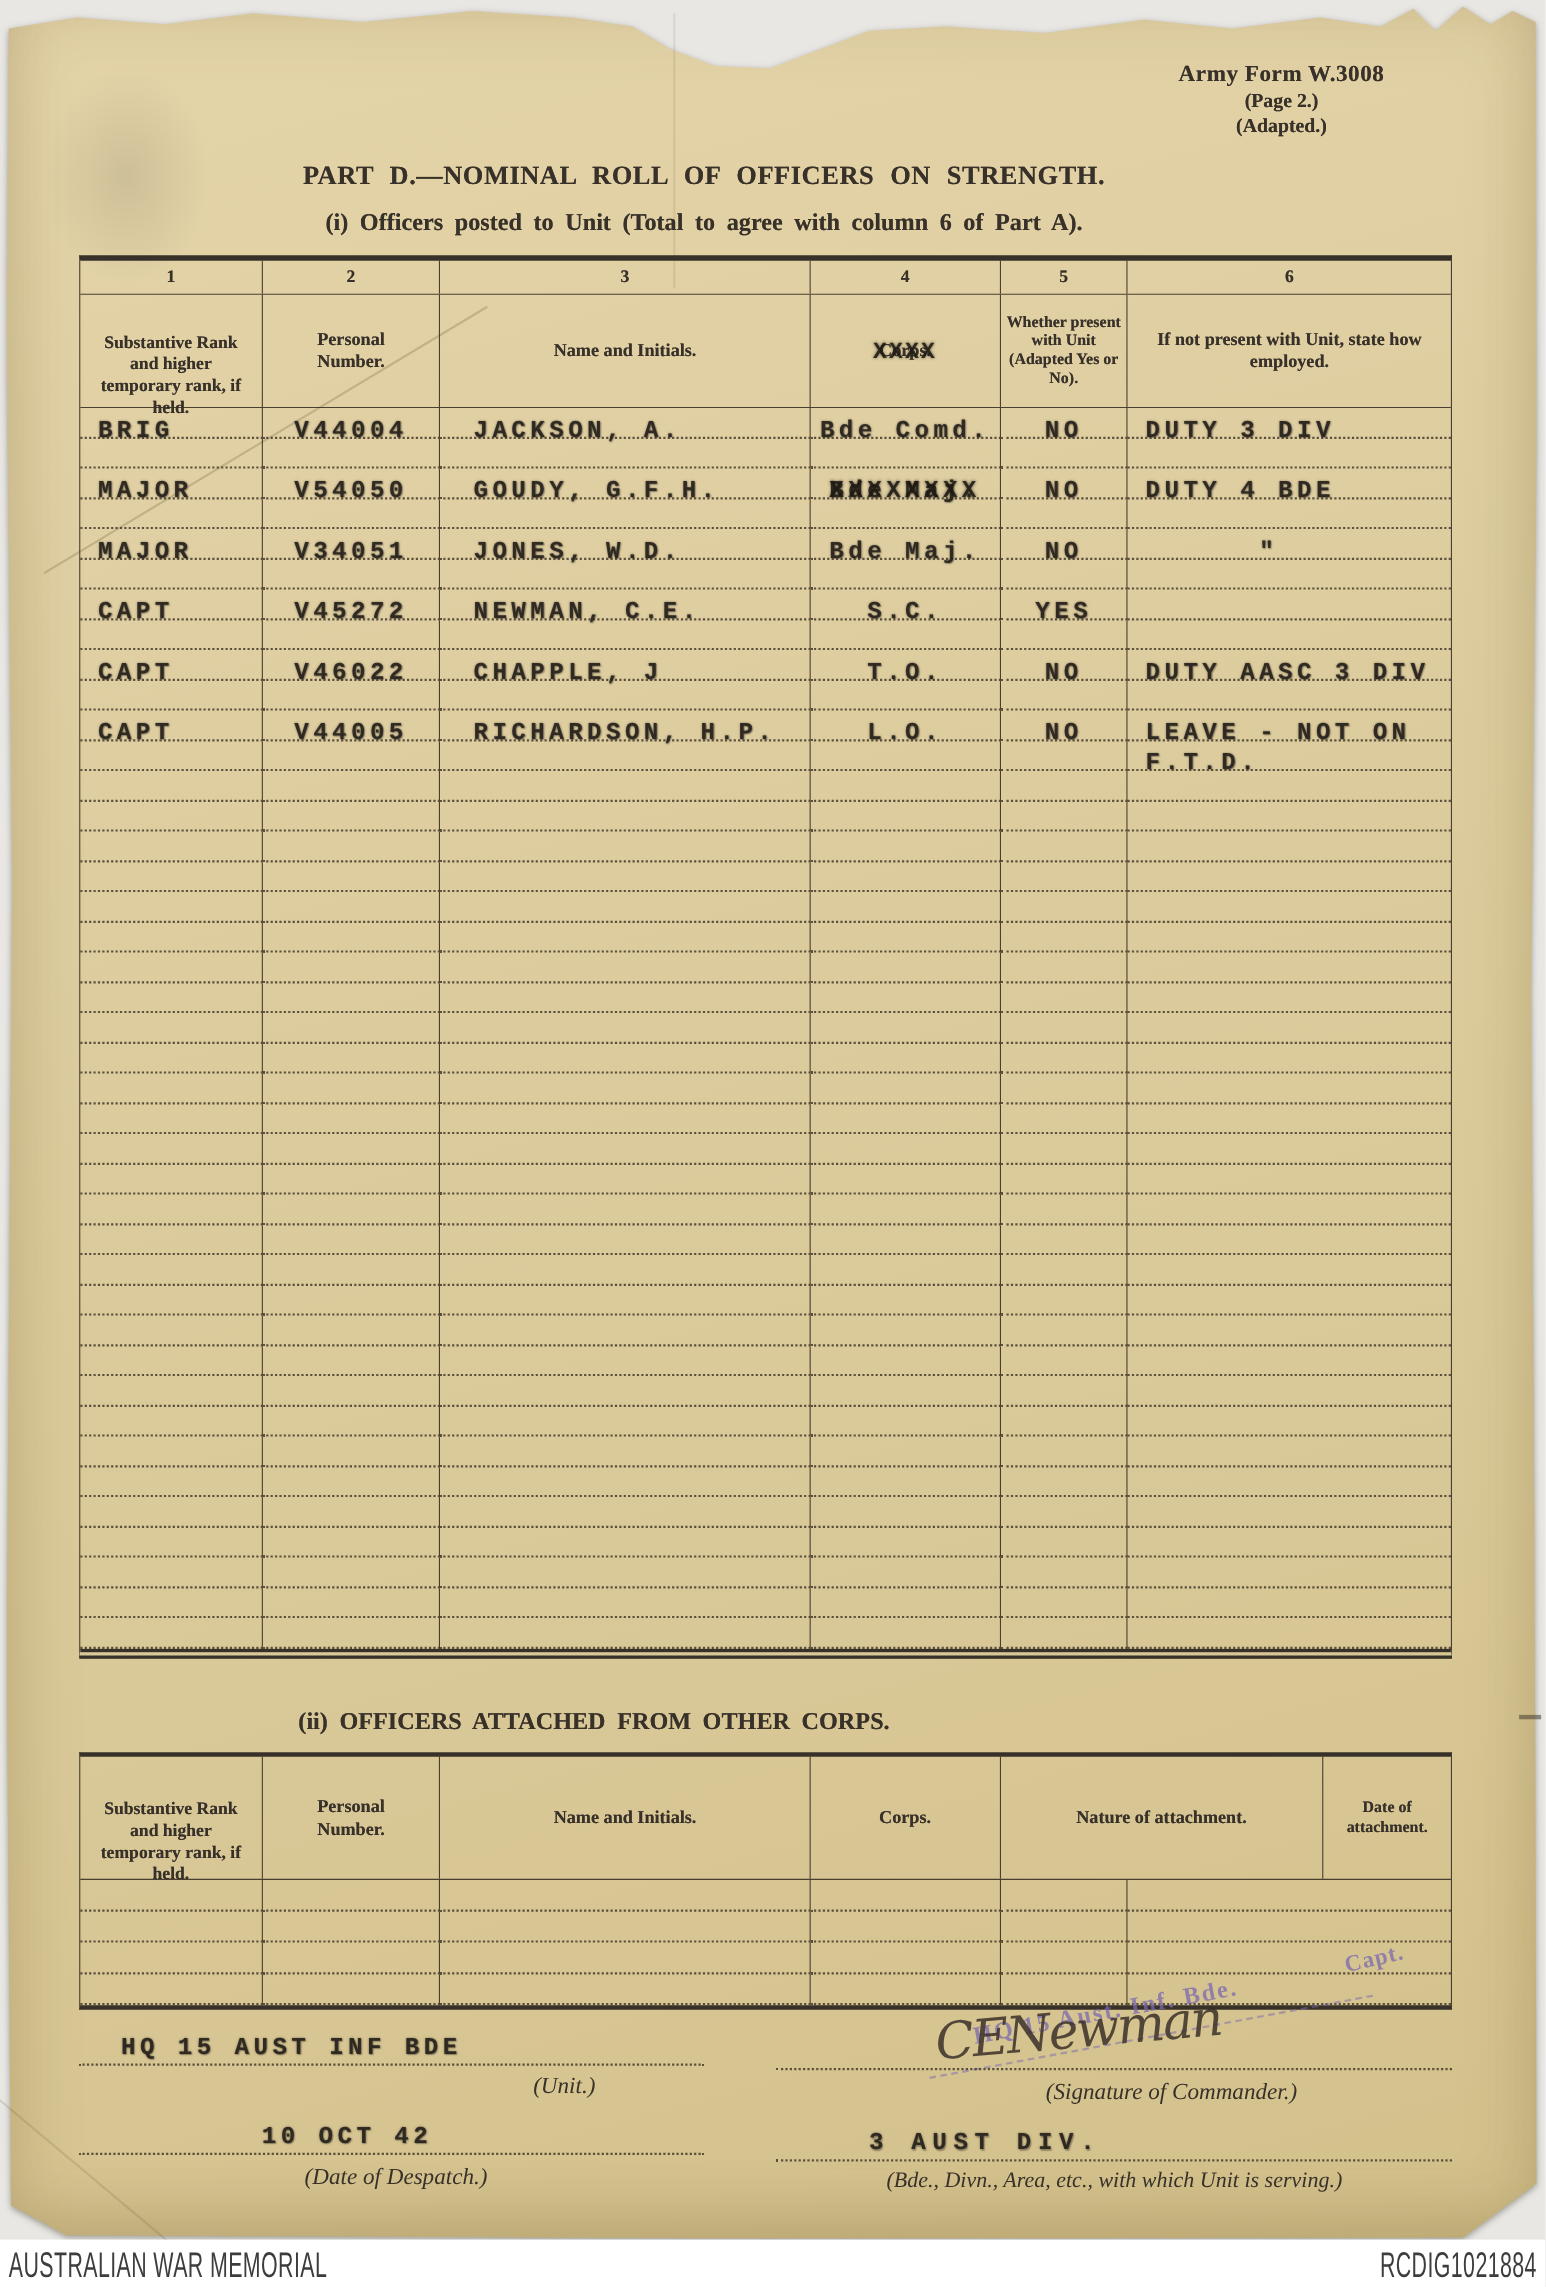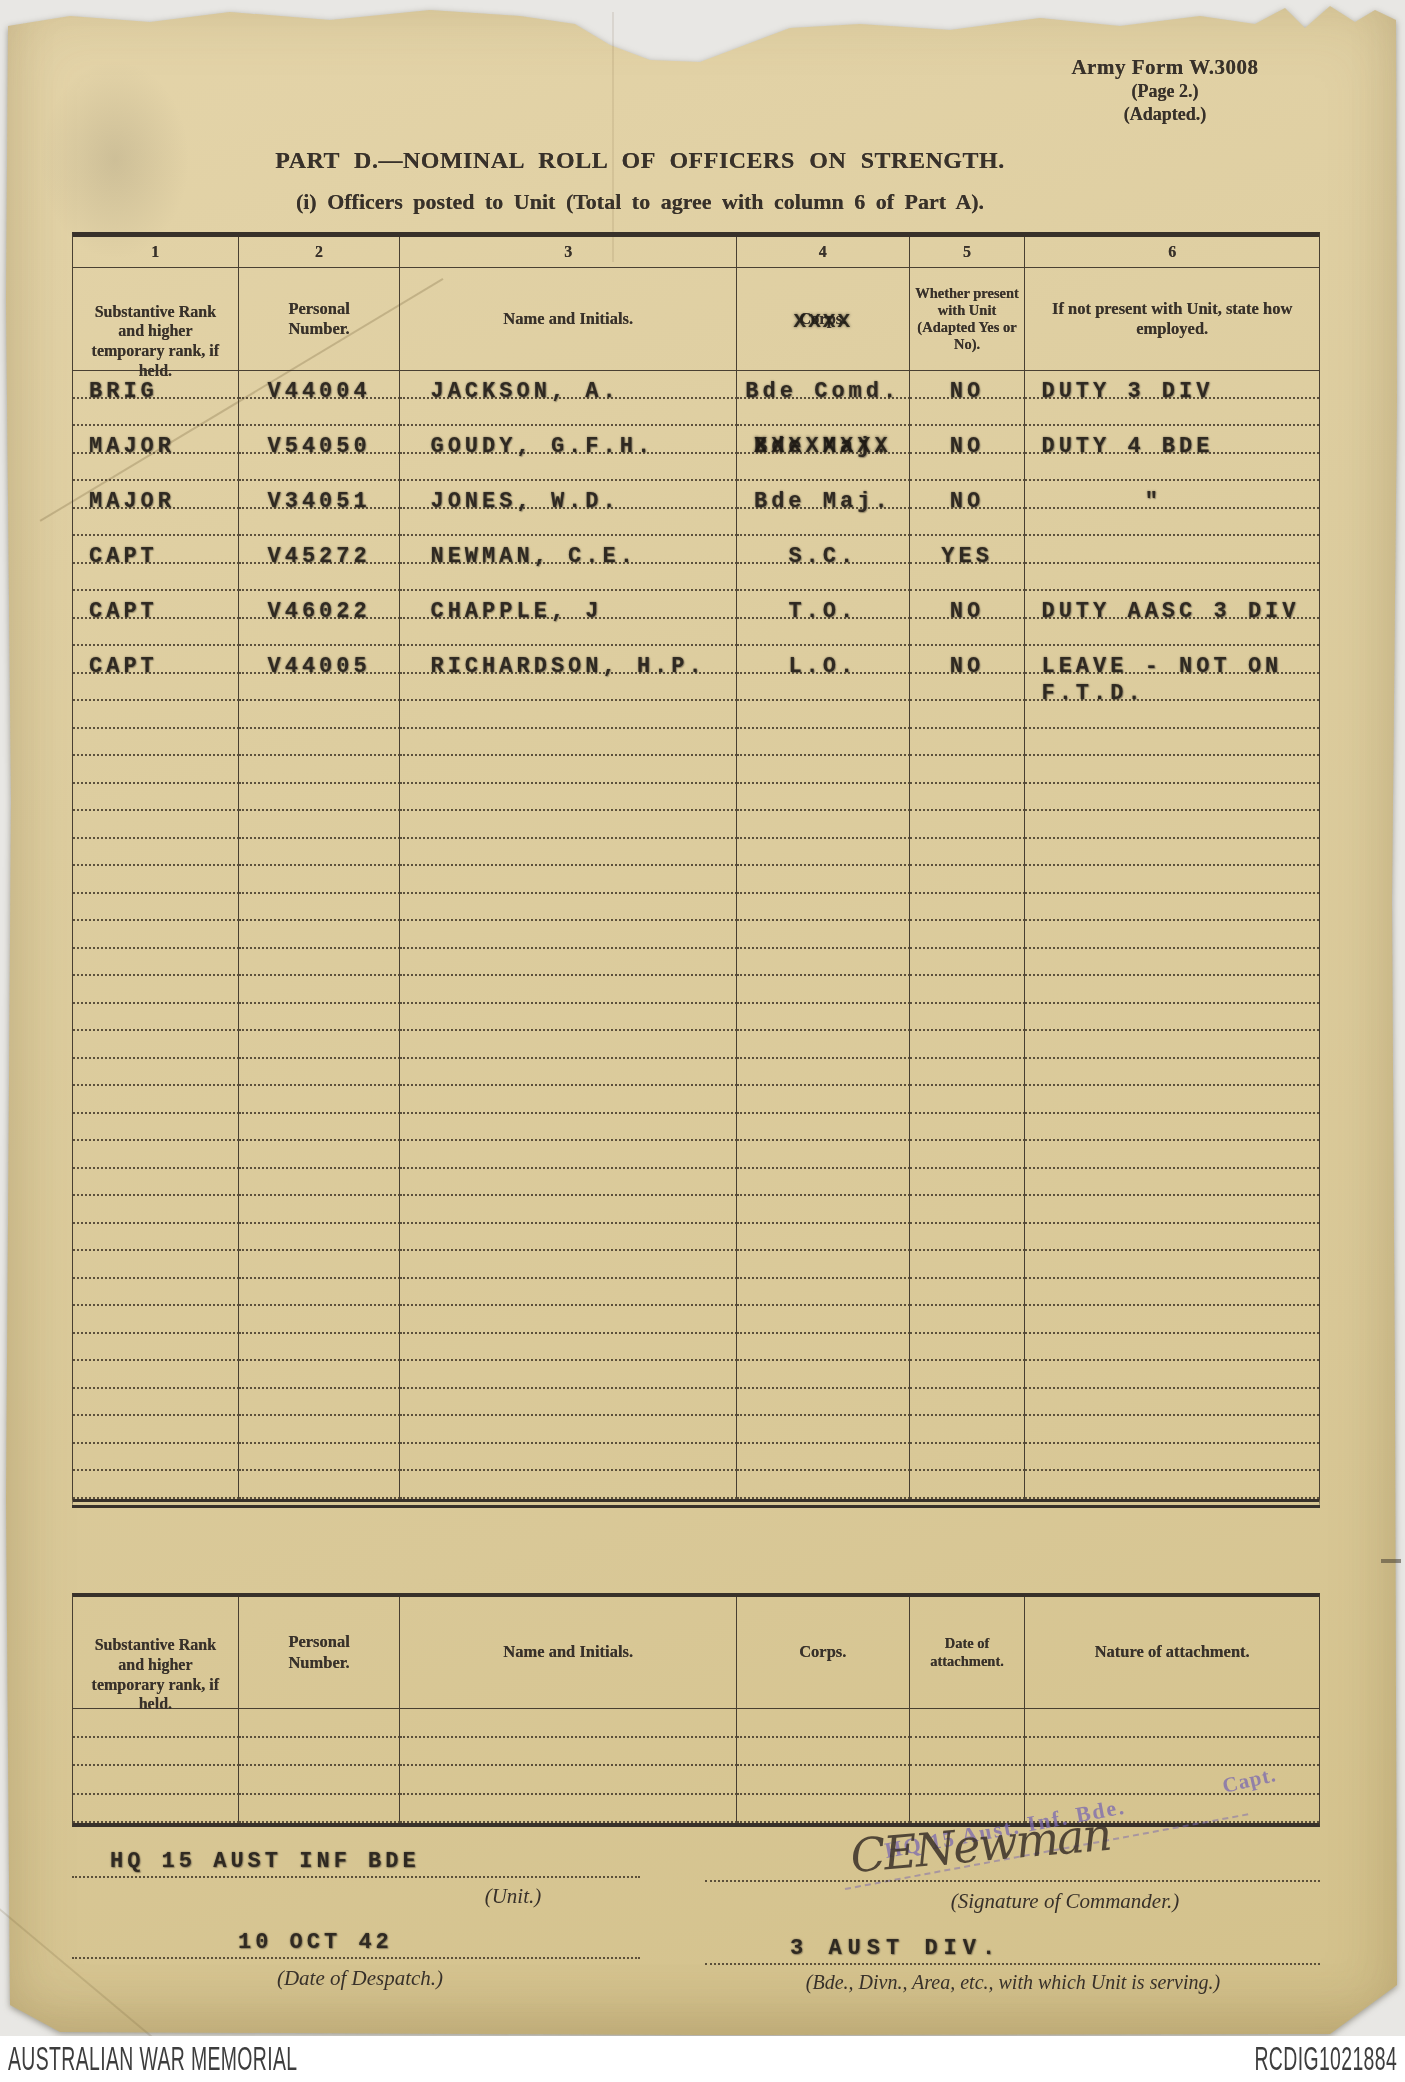--- a/index.html
+++ b/index.html
@@ -551,40 +551,41 @@
           <div class="lc c1"></div>
           <div class="lc c2"></div>
           <div class="lc c3"></div>
           <div class="lc c4"></div>
           <div class="lc c5"></div>
           <div class="lc c6"></div>
         </div>
       </div>
   </div>
 
+  <div class="abs section2-title printed">(ii) OFFICERS ATTACHED FROM OTHER CORPS.</div>
 
   <div class="tbl tbl2">
     <div class="hrow hdr-labels2">
       <div class="hcell hl c1 printed">
           <span>Substantive Rank and higher temporary rank, if held.</span>
         </div>
       <div class="hcell hl c2 printed">
           <span>Personal Number.</span>
         </div>
       <div class="hcell hl c3 printed">
           <span>Name and Initials.</span>
         </div>
       <div class="hcell hl c4 printed">
           <span>Corps.</span>
         </div>
+      <div class="hcell hl c6 printed">
+          <span>Nature of attachment.</span>
+        </div>
       <div class="hcell hl c5 printed">
           <span>Date of attachment.</span>
-        </div>
-      <div class="hcell hl c6 printed">
-          <span>Nature of attachment.</span>
         </div>
     </div>
     <div class="tbody" id="t2body">
         <div class="line-row">
           <div class="lc c1"></div>
           <div class="lc c2"></div>
           <div class="lc c3"></div>
           <div class="lc c4"></div>
           <div class="lc c5"></div>
           <div class="lc c6"></div>

